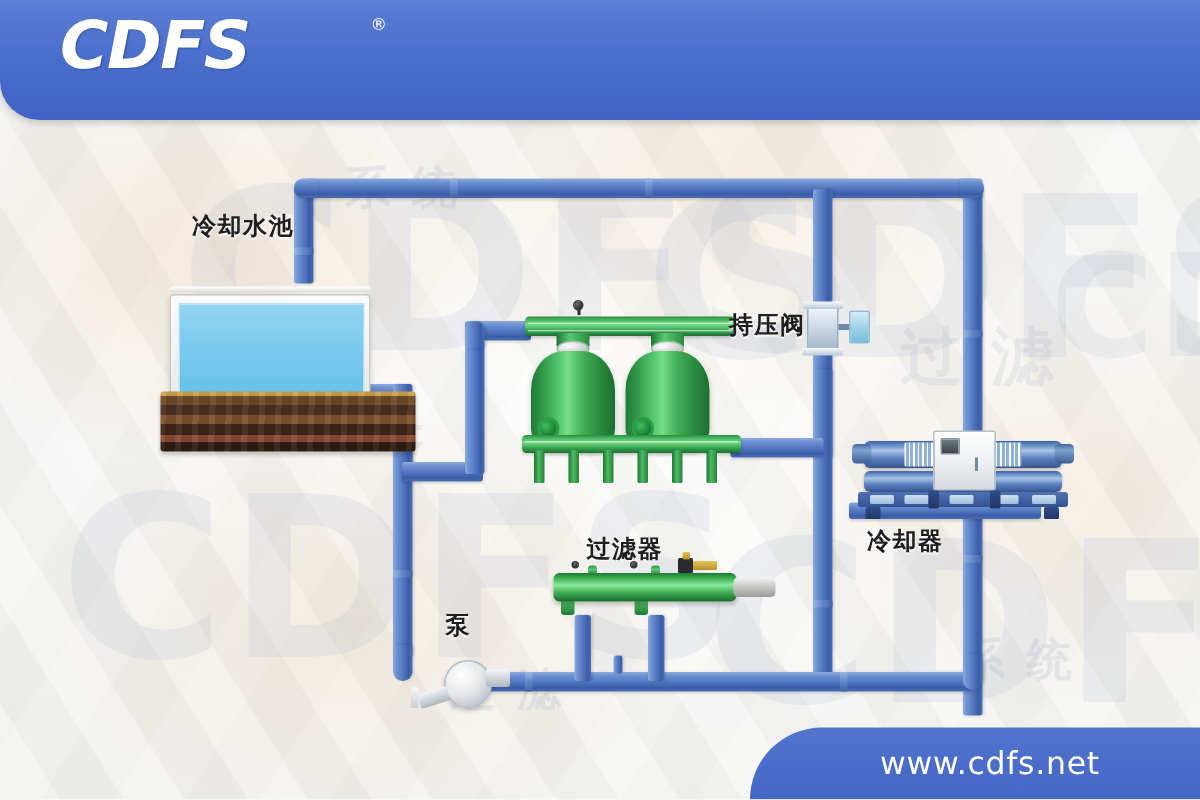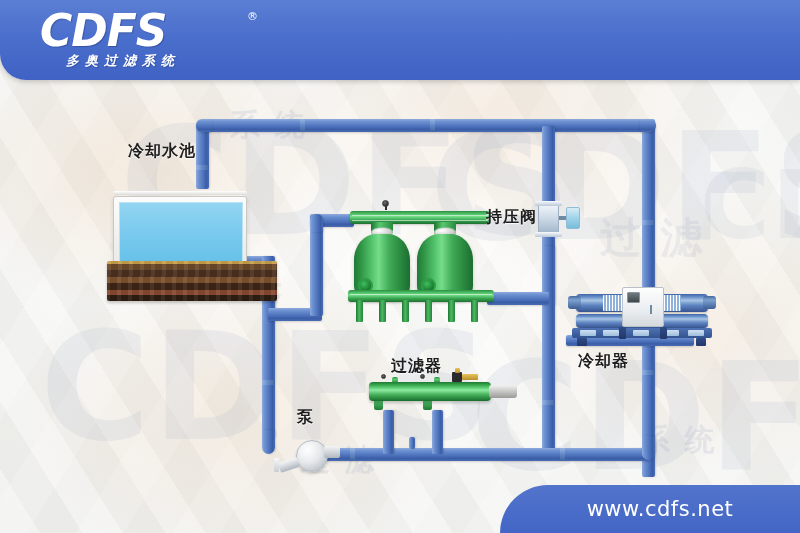--- a/index.html
+++ b/index.html
@@ -496,21 +496,20 @@
   <div class="chiller-foot" style="left:696px; top:338px; width:10px; height:8px;"></div>
   <div class="chiller-foot" style="left:619px; top:327px; width:7px; height:12px;"></div>
   <div class="chiller-foot" style="left:660px; top:327px; width:7px; height:12px;"></div>
 
   <div class="label" style="left:578px; top:351px;">冷却器</div>
 
   <div class="header">
     <div class="logo-wrap">
       <div class="logo-cdfs">CDFS</div>
       <div class="logo-reg">®</div>
-      <div class="logo-cn">多奥过滤系统</div>
     </div>
   </div>
 
   <div class="footer">
     <span class="footer-url">www.cdfs.net</span>
   </div>
 
 </div>
 
 </body></html>

